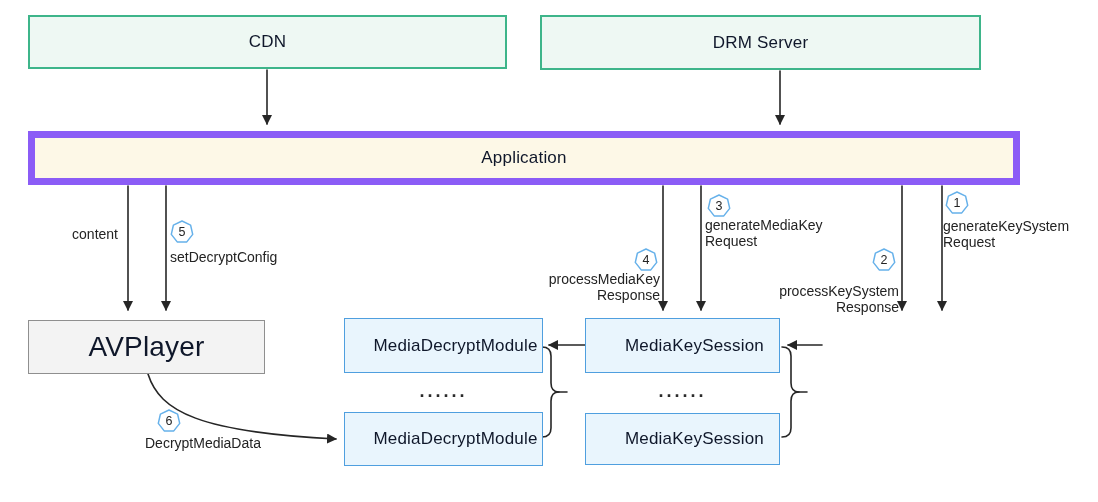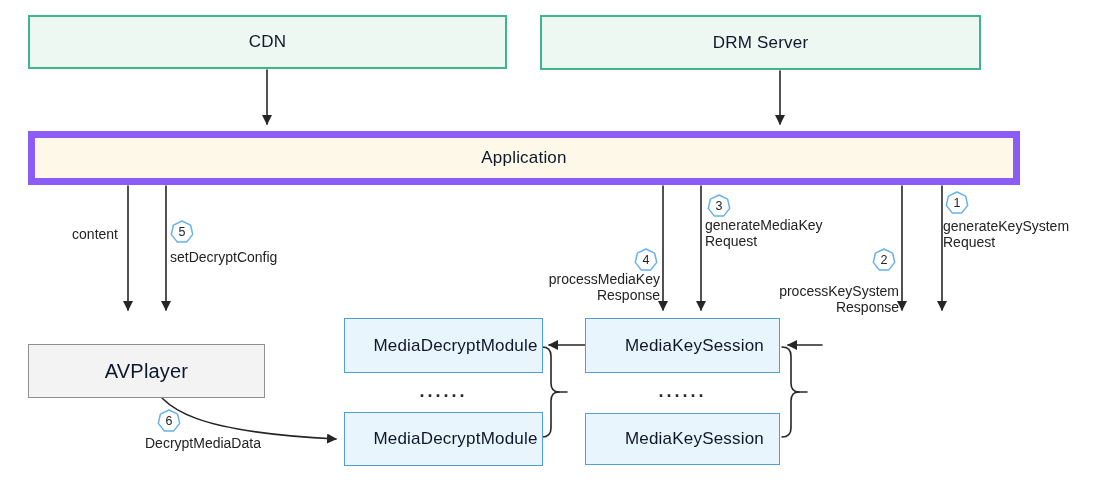--- a/index.html
+++ b/index.html
@@ -8,21 +8,21 @@
     font-family:"Liberation Sans", sans-serif;
   }
   .connectors{position:absolute;left:0;top:0;width:1098px;height:502px;pointer-events:none;}
   .node{
     position:absolute;box-sizing:border-box;display:flex;align-items:center;justify-content:center;
     font-size:17px;color:#0f172a;letter-spacing:.2px;
   }
   .node.green{background:#eef8f3;border:2px solid #3eb58a;}
   .node.yellow{background:#fdf8e7;border:7px solid #8b5cf6;}
   .node.blue{background:#e9f5fd;border:1.5px solid #4f9fdf;padding-left:24px;}
-  .node.gray{background:#f3f3f3;border:1.5px solid #8f8f8f;font-size:20px;margin-top:24px;}
+  .node.gray{background:#f3f3f3;border:1.5px solid #8f8f8f;font-size:28px;}
   .edge-text{
     position:absolute;font-size:14px;line-height:15.5px;color:#232323;white-space:pre-line;
   }
   .edge-text.right{text-align:right;}
   .badge{position:absolute;width:24px;height:24px;}
   .badge svg{position:absolute;left:0;top:0;}
   .badge-num{
     position:absolute;left:0;top:0;width:24px;height:24px;display:flex;align-items:center;
     justify-content:center;font-size:12.5px;color:#232323;
   }

